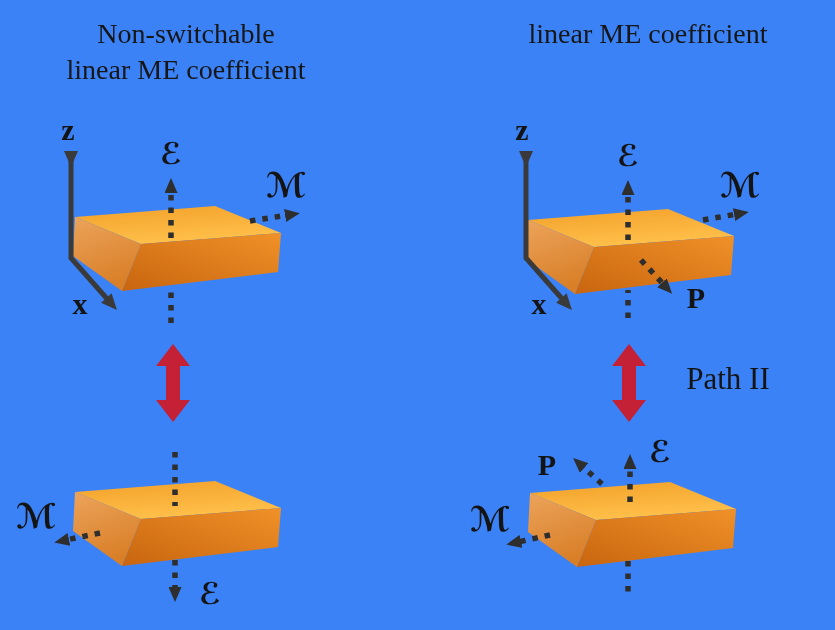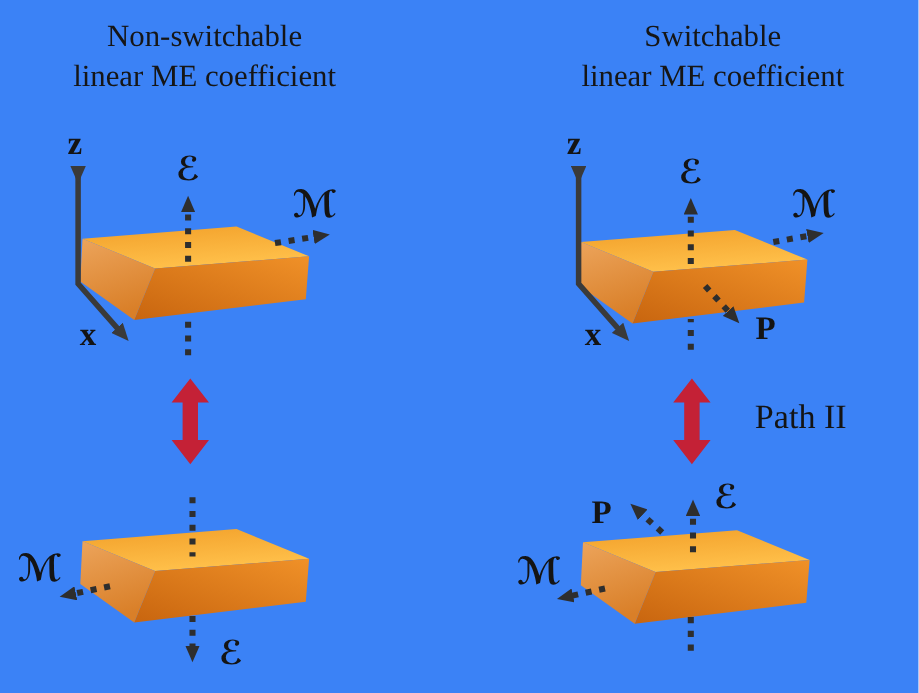--- a/index.html
+++ b/index.html
@@ -65,21 +65,20 @@
 <body>
 
 <div class="figure">
 
   <div class="panel-title left">
     <div>Non-switchable</div>
     <div>linear ME coefficient</div>
   </div>
 
   <div class="panel-title right">
-    <div>Switchable</div>
     <div>linear ME coefficient</div>
   </div>
 
   <svg class="canvas" width="835" height="630" viewBox="0 0 835 630">
     <defs>
       <linearGradient id="gTop" x1="0" y1="0" x2="0.35" y2="1">
         <stop offset="0" stop-color="#f2a02a"></stop>
         <stop offset="1" stop-color="#ffc04a"></stop>
       </linearGradient>
       <linearGradient id="gFront" x1="1" y1="0" x2="0" y2="1">

